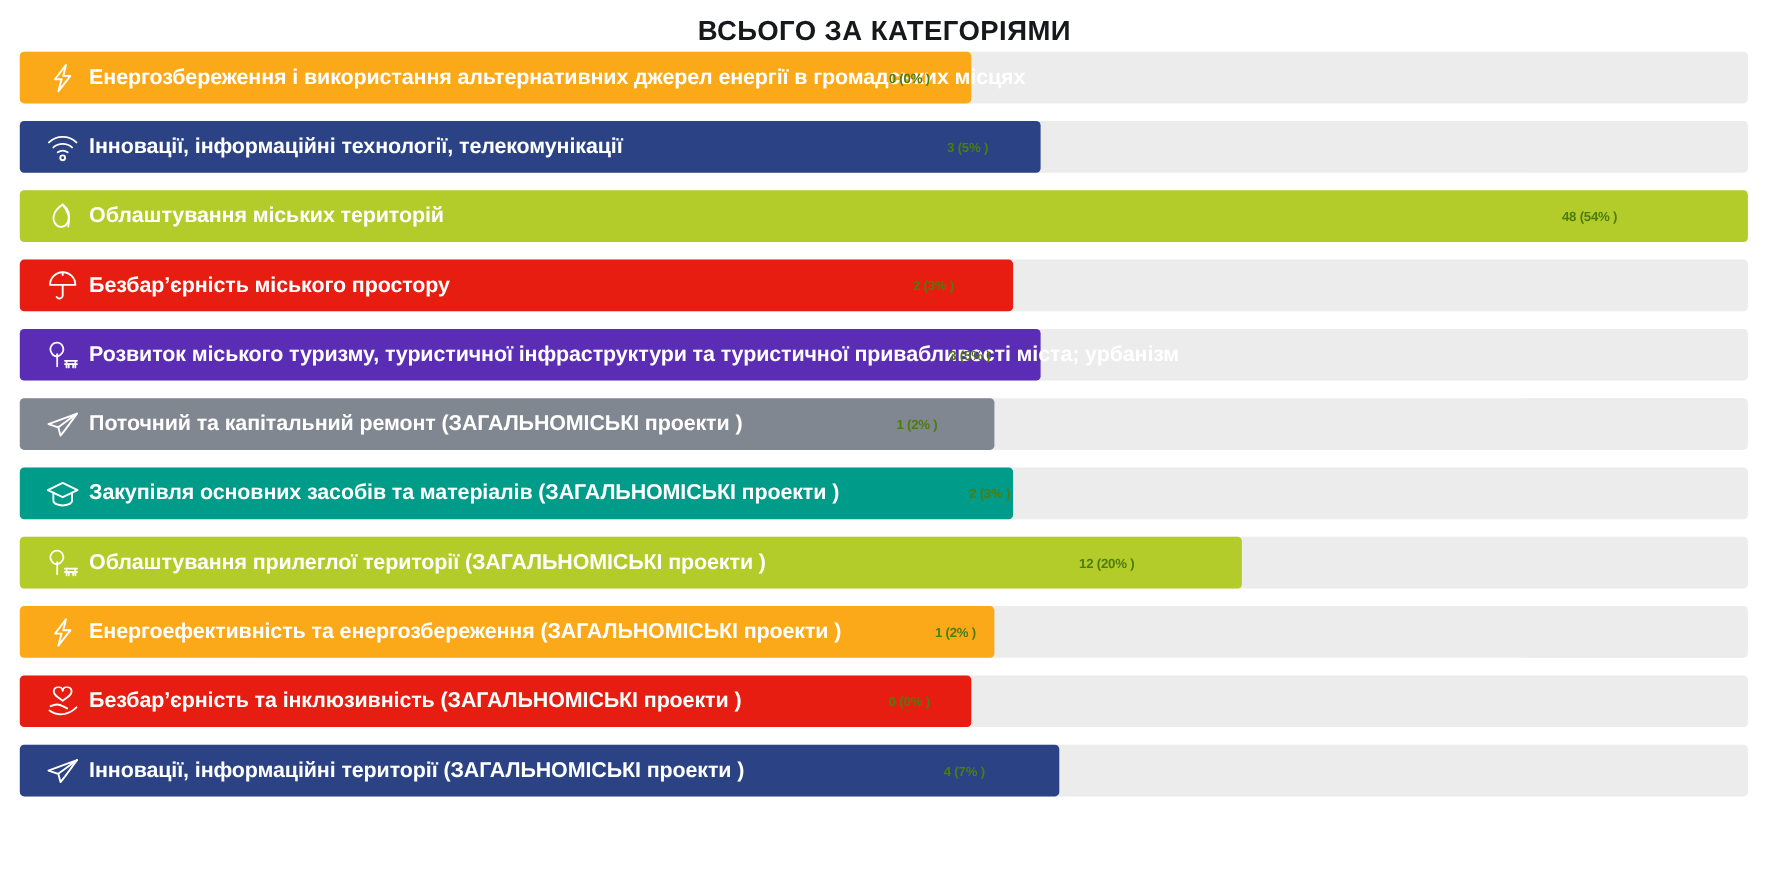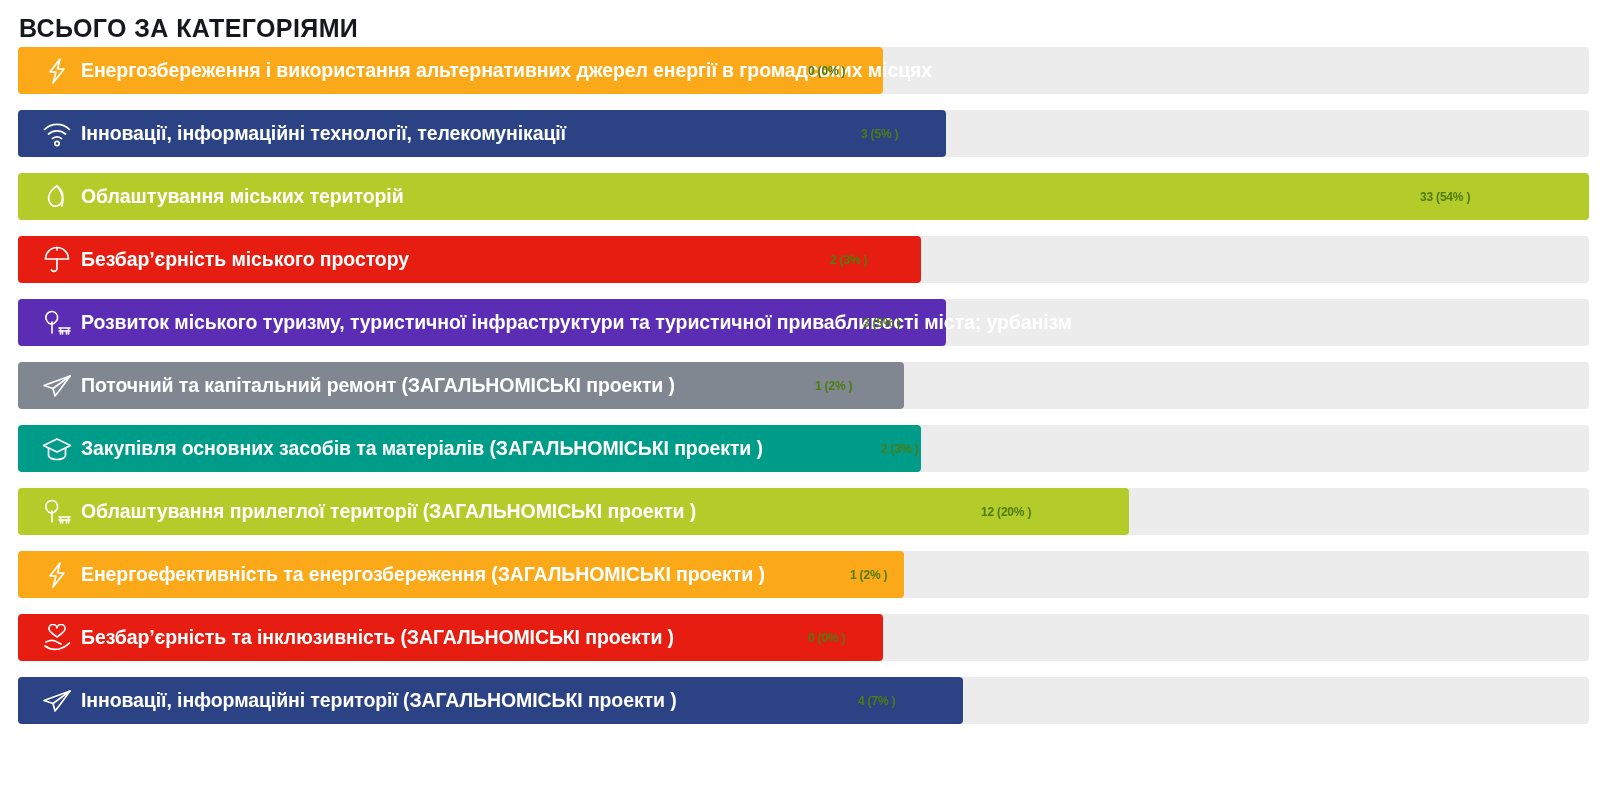--- a/index.html
+++ b/index.html
@@ -13,20 +13,21 @@
     height: 794px;
     font-family: "Liberation Sans", sans-serif;
     overflow: hidden;
   }
   .page {
     position: relative;
     width: 1607px;
     height: 794px;
     box-sizing: border-box;
     padding: 0 18px;
+    text-align: center;
   }
   .page-title {
     font-size: 25px;
     font-weight: bold;
     letter-spacing: 0.4px;
     color: #16181c;
     padding: 13px 0 4px 1px;
     margin: 0;
     line-height: 1.2;
     text-transform: uppercase;
@@ -132,21 +133,21 @@
         <div class="bar-fill" style="width: 1571px; background: rgb(180, 204, 41);"></div>
         <div class="bar-content">
           <span class="bar-icon">
             <svg width="26" height="28" viewBox="0 0 26 28" fill="none" stroke="#fff" stroke-width="1.7" stroke-linecap="round" stroke-linejoin="round">
               <path d="M13 3 C5 8 3 15 6 20 C9 25 16 24 18 18 C20 12 18 7 13 3 Z"></path>
               <path d="M13 3 C18 9 20 16 18 23"></path>
             </svg>
           </span>
           <span class="bar-label">Облаштування міських територій</span>
         </div>
-        <span class="bar-value" style="left: 1402px;">33 (54% )</span>
+        <span class="bar-value" style="left: 1402px;">48 (54% )</span>
       </div>
       <div class="bar-row">
         <div class="bar-fill" style="width: 903px; background: rgb(230, 29, 16);"></div>
         <div class="bar-content">
           <span class="bar-icon">
             <svg width="28" height="28" viewBox="0 0 28 28" fill="none" stroke="#fff" stroke-width="1.7" stroke-linecap="round" stroke-linejoin="round">
               <path d="M2.5 13 A11.5 11.5 0 0 1 25.5 13 Z"></path>
               <path d="M14 13 L14 23 A3 3 0 0 1 8.5 24"></path>
               <path d="M14 1.5 L14 4"></path>
             </svg>

